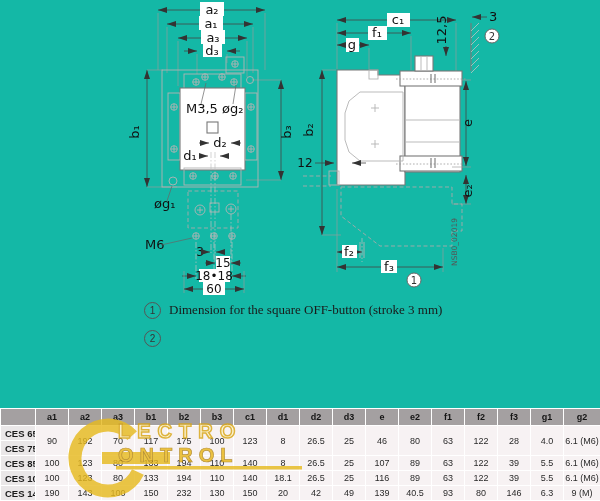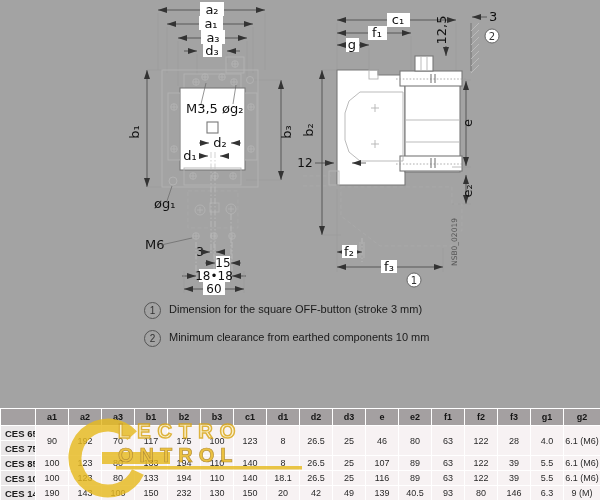--- a/index.html
+++ b/index.html
@@ -1,16 +1,16 @@
 <!DOCTYPE html>
 <html><head>
 <meta charset="utf-8">
 <style>
   html,body{margin:0;padding:0;background:#fff;}
-  .page{position:relative;width:600px;height:501px;background:#a3a3a3;overflow:hidden;
+  .page{position:relative;width:600px;height:501px;background:#14b8a6;overflow:hidden;
         font-family:"Liberation Sans",sans-serif;}
   
   svg text{font-family:"DejaVu Sans",sans-serif;}
   .lbl{font-size:13px;fill:#111;}
   .lbl2{font-size:12px;fill:#111;}
   .code{font-size:7.5px;fill:#555;}
   .co-c{fill:#fff;stroke:#666;stroke-width:1;}
   .co-t{font-size:10px;fill:#333;text-anchor:middle;}
   .dim{stroke:#444;stroke-width:0.8;fill:none;}
   .thin{stroke:#666;stroke-width:0.7;fill:none;}
@@ -21,21 +21,21 @@
   .dashl{stroke:#a9a9a9;stroke-width:0.9;fill:none;stroke-dasharray:4 2.5;}
   .cl{stroke:#c0c0c0;stroke-width:0.7;stroke-dasharray:6 2 1.5 2;fill:none;}
   .dot{stroke:#9a9a9a;stroke-width:0.8;stroke-dasharray:1.6 1.8;fill:none;}
   .hatch{stroke:#c2c2c2;stroke-width:0.8;}
   .lbg{fill:#fff;}
   
   .notes{position:absolute;left:144px;top:302px;width:445px;color:#1a1a1a;}
   .note{display:flex;gap:8px;margin-bottom:11px;}
   .note-num{flex:0 0 15px;height:15px;border:1px solid #555;border-radius:50%;
             font-size:10px;line-height:15px;text-align:center;color:#333;}
-  .note-lines{font-size:11px;line-height:15.3px;}
+  .note-lines{font-size:13px;line-height:15.3px;font-family:Liberation Serif, serif;}
   
   table.dims{position:absolute;top:408px;left:0;width:600px;border-collapse:collapse;table-layout:fixed;}
   .dims th,.dims td{border:1px solid #fff;padding:0;text-align:center;vertical-align:middle;
                     overflow:hidden;white-space:nowrap;}
   .dims thead th{background:#a4a0a1;color:#141414;font-size:9px;font-weight:bold;height:16px;}
   .dims td.rowlabel{background:#eae7e8;color:#1c1c1c;font-size:9.5px;font-weight:bold;
                     text-align:left;padding-left:4px;height:14px;}
   .dims td.val{background:#f7f2f3;color:#2a2a2a;font-size:9px;}
   
   .wm{position:absolute;left:40px;top:412px;pointer-events:none;opacity:.82;}
@@ -276,21 +276,20 @@
   <div class="notes">
     <div class="note">
       <div class="note-num">1</div>
       <div class="note-lines">
         <div>Dimension for the square OFF-button (stroke 3 mm)</div>
       </div>
     </div>
     <div class="note">
       <div class="note-num">2</div>
       <div class="note-lines">
-        <div>Minimum clearance from earthed components 10 mm</div>
       </div>
     </div>
   </div>
 
   
   <table class="dims">
     <colgroup>
         <col style="width: 35px;">
         <col style="width: 33px;">
         <col style="width: 33px;">

